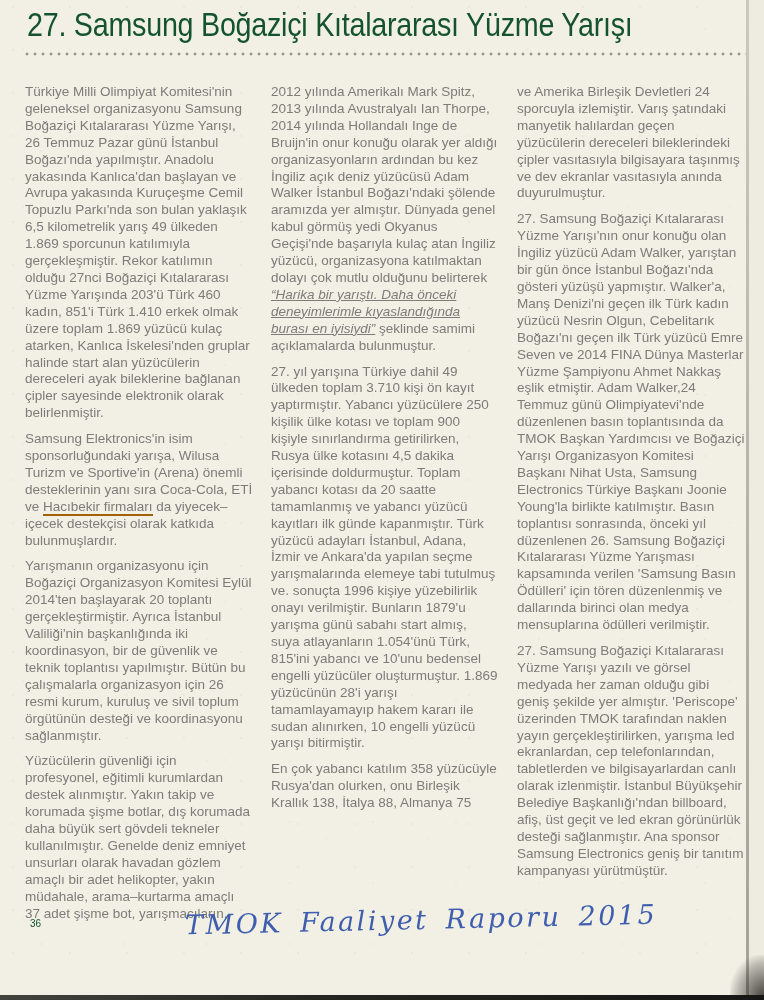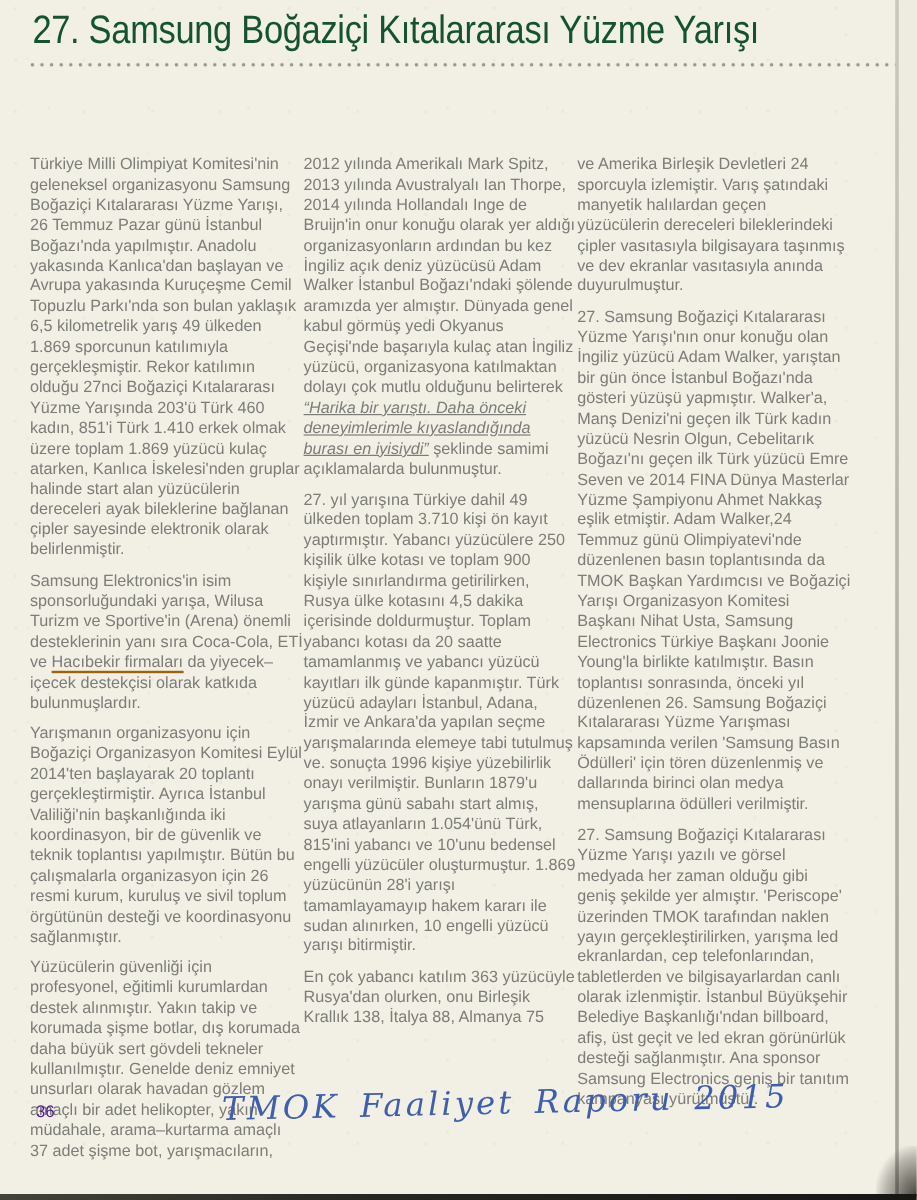--- a/index.html
+++ b/index.html
@@ -37,39 +37,39 @@
     width: 732px; height: 4px;
     background-image: radial-gradient(circle at 2px 2px, #97968c 1.3px, transparent 1.7px);
     background-size: 8px 4px;
     background-repeat: repeat-x;
   }
   .columns {
     position: absolute;
     left: 25px; top: 84px;
     width: 720px;
     display: flex;
-    margin-top: 45px;
+    gap: 18px;
   }
   .col {
     width: 228px;
     font-size: 13.5px;
     line-height: 16.9px;
     color: #7c7c78;
     text-align: left;
   }
   .col p { margin: 0 0 9px 0; }
   .pen-underline {
     border-bottom: 2px solid #a16207;
   }
   .quote-italic { font-style: italic; text-decoration: underline; }
   .page-number {
     position: absolute;
     left: 30px; top: 918px;
-    font-size: 14px;
-    color: #4c1d95;
+    font-size: 10px;
+    color: #14532d;
   }
   .handwriting {
     position: absolute;
     left: 185px; top: 904px;
     font-family: "DejaVu Serif", serif;
     font-style: italic;
     font-size: 27px;
     letter-spacing: 2.5px;
     word-spacing: 6px;
     color: #3f5fae;
@@ -111,21 +111,21 @@
 <div class="columns">
   <div class="col">
     <p>Türkiye Milli Olimpiyat Komitesi'nin geleneksel organizasyonu Samsung Boğaziçi Kıtalararası Yüzme Yarışı, 26 Temmuz Pazar günü İstanbul Boğazı'nda yapılmıştır. Anadolu yakasında Kanlıca'dan başlayan ve Avrupa yakasında Kuruçeşme Cemil Topuzlu Parkı'nda son bulan yaklaşık 6,5 kilometrelik yarış 49 ülkeden 1.869 sporcunun katılımıyla gerçekleşmiştir. Rekor katılımın olduğu 27nci Boğaziçi Kıtalararası Yüzme Yarışında 203'ü Türk 460 kadın, 851'i Türk 1.410 erkek olmak üzere toplam 1.869 yüzücü kulaç atarken, Kanlıca İskelesi'nden gruplar halinde start alan yüzücülerin dereceleri ayak bileklerine bağlanan çipler sayesinde elektronik olarak belirlenmiştir.</p>
     <p><span>Samsung Elektronics'in isim sponsorluğundaki yarışa, Wilusa Turizm ve Sportive'in (Arena) önemli desteklerinin yanı sıra Coca-Cola, ETİ ve </span><span class="pen-underline">Hacıbekir firmaları</span><span> da yiyecek–içecek destekçisi olarak katkıda bulunmuşlardır.</span></p>
     <p>Yarışmanın organizasyonu için Boğaziçi Organizasyon Komitesi Eylül 2014'ten başlayarak 20 toplantı gerçekleştirmiştir. Ayrıca İstanbul Valiliği'nin başkanlığında iki koordinasyon, bir de güvenlik ve teknik toplantısı yapılmıştır. Bütün bu çalışmalarla organizasyon için 26 resmi kurum, kuruluş ve sivil toplum örgütünün desteği ve koordinasyonu sağlanmıştır.</p>
     <p>Yüzücülerin güvenliği için profesyonel, eğitimli kurumlardan destek alınmıştır. Yakın takip ve korumada şişme botlar, dış korumada daha büyük sert gövdeli tekneler kullanılmıştır. Genelde deniz emniyet unsurları olarak havadan gözlem amaçlı bir adet helikopter, yakın müdahale, arama–kurtarma amaçlı 37 adet şişme bot, yarışmacıların,</p>
   </div>
   <div class="col">
     <p><span>2012 yılında Amerikalı Mark Spitz, 2013 yılında Avustralyalı Ian Thorpe, 2014 yılında Hollandalı Inge de Bruijn'in onur konuğu olarak yer aldığı organizasyonların ardından bu kez İngiliz açık deniz yüzücüsü Adam Walker İstanbul Boğazı'ndaki şölende aramızda yer almıştır. Dünyada genel kabul görmüş yedi Okyanus Geçişi'nde başarıyla kulaç atan İngiliz yüzücü, organizasyona katılmaktan dolayı çok mutlu olduğunu belirterek </span><span class="quote-italic">“Harika bir yarıştı. Daha önceki deneyimlerimle kıyaslandığında burası en iyisiydi”</span><span> şeklinde samimi açıklamalarda bulunmuştur.</span></p>
     <p>27. yıl yarışına Türkiye dahil 49 ülkeden toplam 3.710 kişi ön kayıt yaptırmıştır. Yabancı yüzücülere 250 kişilik ülke kotası ve toplam 900 kişiyle sınırlandırma getirilirken, Rusya ülke kotasını 4,5 dakika içerisinde doldurmuştur. Toplam yabancı kotası da 20 saatte tamamlanmış ve yabancı yüzücü kayıtları ilk günde kapanmıştır. Türk yüzücü adayları İstanbul, Adana, İzmir ve Ankara'da yapılan seçme yarışmalarında elemeye tabi tutulmuş ve. sonuçta 1996 kişiye yüzebilirlik onayı verilmiştir. Bunların 1879'u yarışma günü sabahı start almış, suya atlayanların 1.054'ünü Türk, 815'ini yabancı ve 10'unu bedensel engelli yüzücüler oluşturmuştur. 1.869 yüzücünün 28'i yarışı tamamlayamayıp hakem kararı ile sudan alınırken, 10 engelli yüzücü yarışı bitirmiştir.</p>
-    <p>En çok yabancı katılım 363 yüzücüyle Rusya'dan olurken, onu Birleşik Krallık 138, İtalya 88, Almanya 75</p>
+    <p>En çok yabancı katılım 358 yüzücüyle Rusya'dan olurken, onu Birleşik Krallık 138, İtalya 88, Almanya 75</p>
   </div>
   <div class="col">
     <p>ve Amerika Birleşik Devletleri 24 sporcuyla izlemiştir. Varış şatındaki manyetik halılardan geçen yüzücülerin dereceleri bileklerindeki çipler vasıtasıyla bilgisayara taşınmış ve dev ekranlar vasıtasıyla anında duyurulmuştur.</p>
     <p>27. Samsung Boğaziçi Kıtalararası Yüzme Yarışı'nın onur konuğu olan İngiliz yüzücü Adam Walker, yarıştan bir gün önce İstanbul Boğazı'nda gösteri yüzüşü yapmıştır. Walker'a, Manş Denizi'ni geçen ilk Türk kadın yüzücü Nesrin Olgun, Cebelitarık Boğazı'nı geçen ilk Türk yüzücü Emre Seven ve 2014 FINA Dünya Masterlar Yüzme Şampiyonu Ahmet Nakkaş eşlik etmiştir. Adam Walker,24 Temmuz günü Olimpiyatevi'nde düzenlenen basın toplantısında da TMOK Başkan Yardımcısı ve Boğaziçi Yarışı Organizasyon Komitesi Başkanı Nihat Usta, Samsung Electronics Türkiye Başkanı Joonie Young'la birlikte katılmıştır. Basın toplantısı sonrasında, önceki yıl düzenlenen 26. Samsung Boğaziçi Kıtalararası Yüzme Yarışması kapsamında verilen 'Samsung Basın Ödülleri' için tören düzenlenmiş ve dallarında birinci olan medya mensuplarına ödülleri verilmiştir.</p>
     <p>27. Samsung Boğaziçi Kıtalararası Yüzme Yarışı yazılı ve görsel medyada her zaman olduğu gibi geniş şekilde yer almıştır. 'Periscope' üzerinden TMOK tarafından naklen yayın gerçekleştirilirken, yarışma led ekranlardan, cep telefonlarından, tabletlerden ve bilgisayarlardan canlı olarak izlenmiştir. İstanbul Büyükşehir Belediye Başkanlığı'ndan billboard, afiş, üst geçit ve led ekran görünürlük desteği sağlanmıştır. Ana sponsor Samsung Electronics geniş bir tanıtım kampanyası yürütmüştür.</p>
   </div>
 </div>
 
 <div class="page-number">36</div>
 <div class="handwriting">TMOK Faaliyet Raporu 2015</div>

